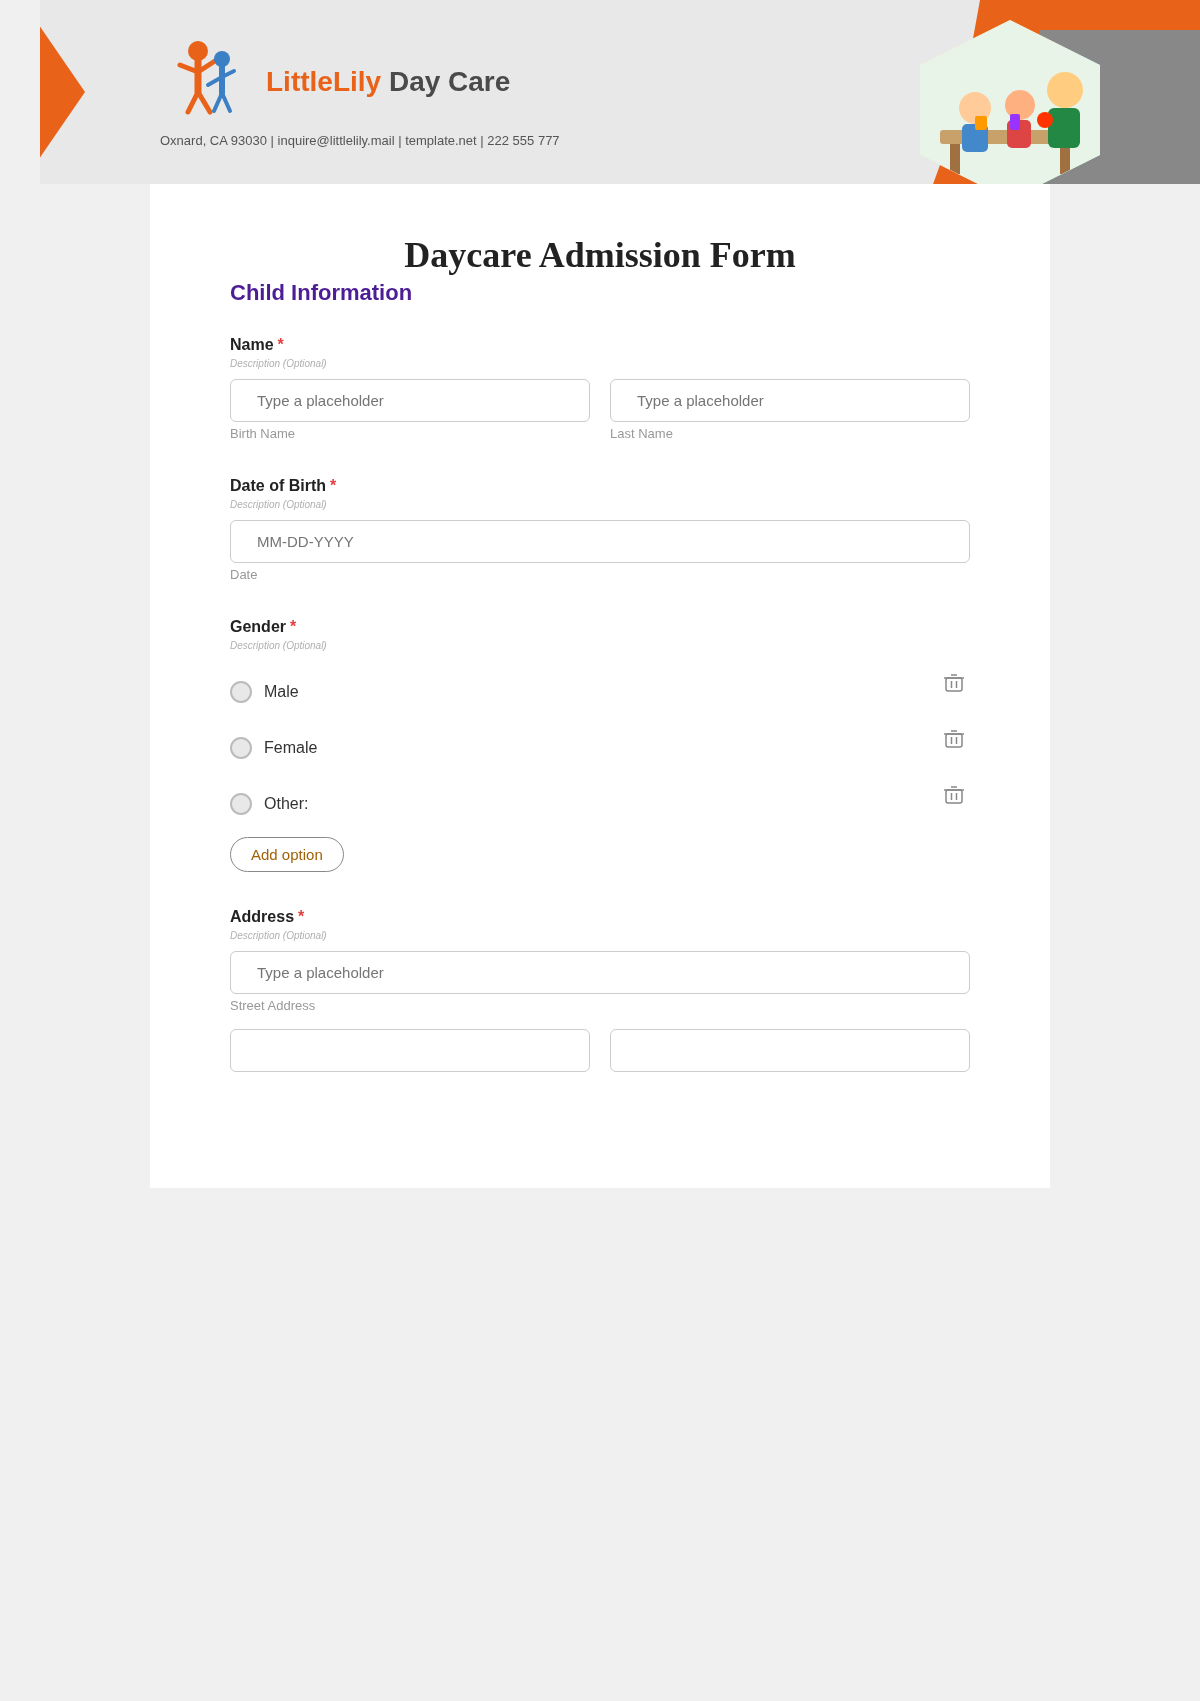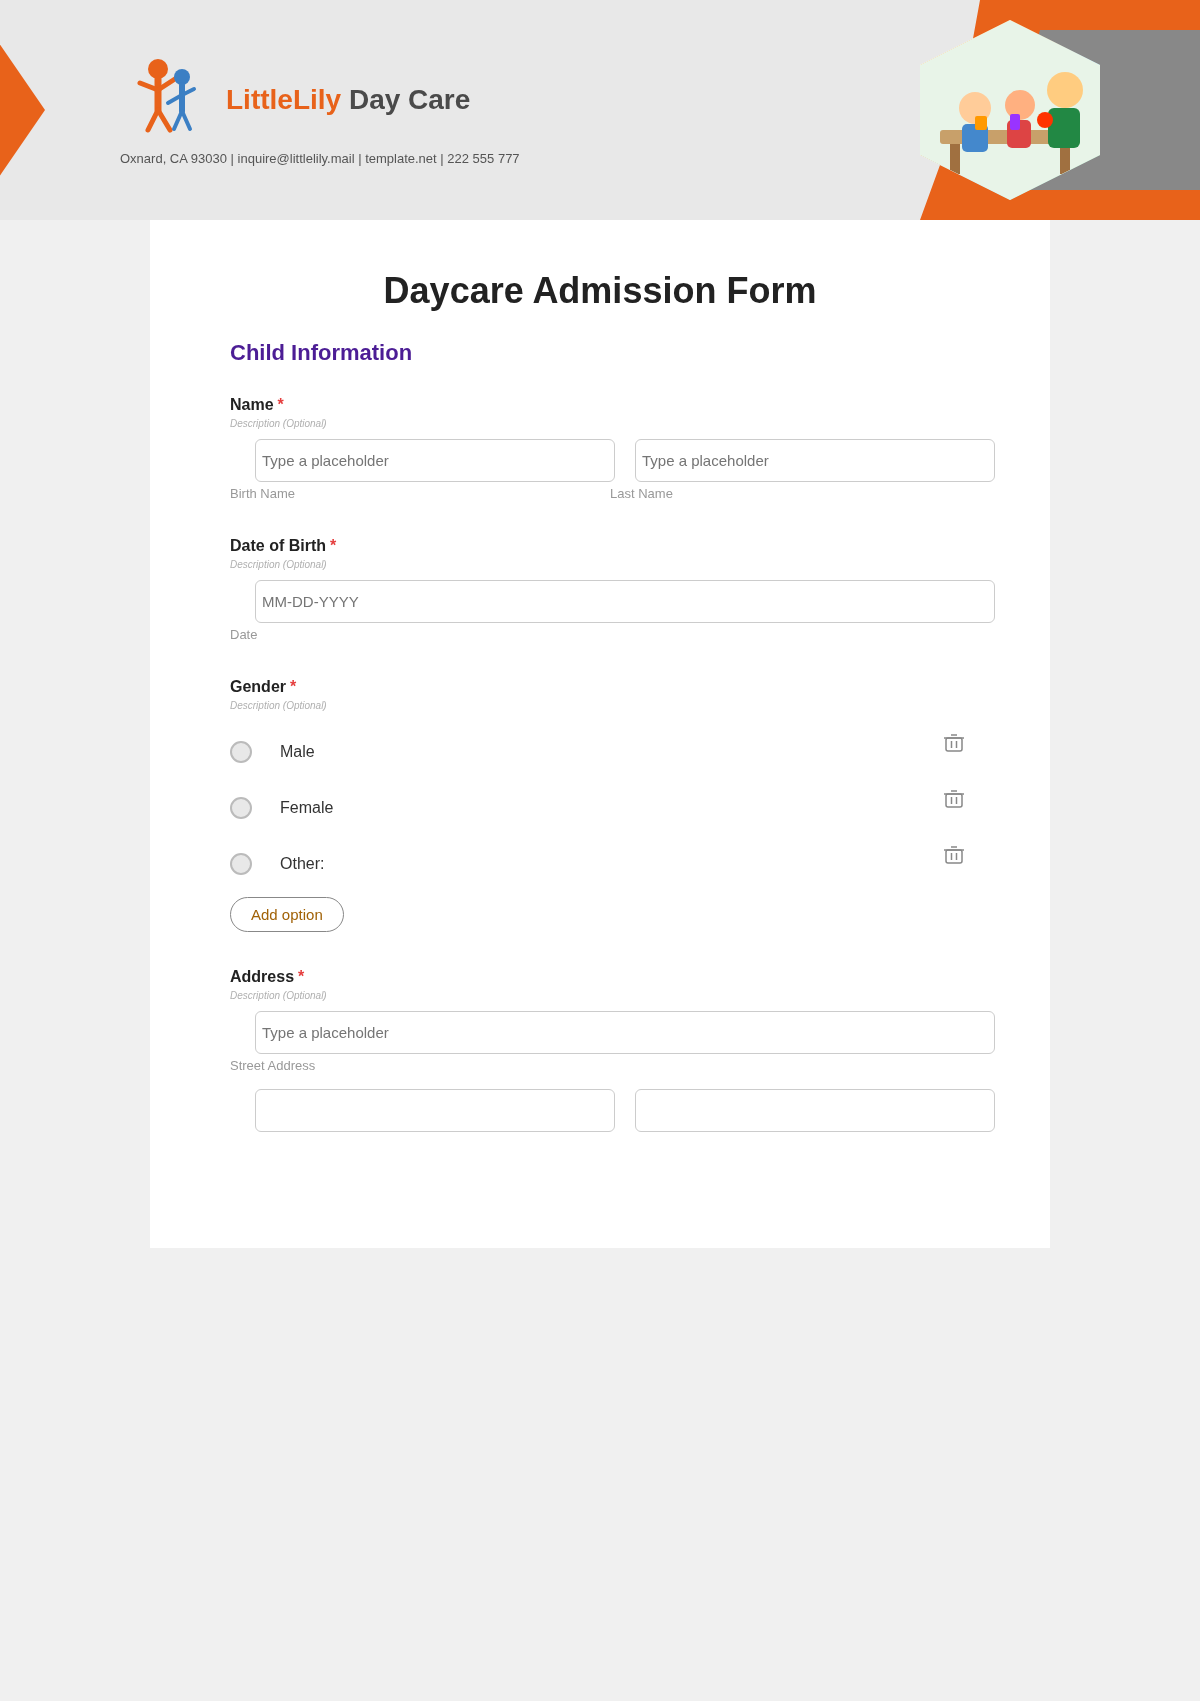--- a/index.html
+++ b/index.html
@@ -8,25 +8,26 @@
       background: #f0f0f0;
       color: #333;
       width: 1200px;
       min-height: 1701px;
     }
 
     
     .header {
       background: #e8e8e8;
       position: relative;
-      height: 220px;
+      height: 184px;
       overflow: hidden;
       display: flex;
       align-items: center;
       padding: 20px 60px;
+      margin-left: 40px;
     }
 
     
     .header::before {
       content: '';
       position: absolute;
       left: -10px;
       top: 50%;
       transform: translateY(-50%);
       width: 0;
@@ -128,21 +129,22 @@
       max-width: 900px;
       margin: 0 auto;
       padding: 50px 80px 80px;
     }
 
     .form-title {
       font-size: 36px;
       font-weight: bold;
       text-align: center;
       color: #222;
-      margin-bottom: 28px;
+      margin-bottom: 4px;
+      font-family: Liberation Serif, serif;
     }
 
     .form-subtitle {
       font-size: 15px;
       text-align: center;
       color: #555;
       margin-bottom: 40px;
     }
 
     .section-heading {
@@ -185,46 +187,45 @@
     }
 
     .input-wrapper {
       flex: 1;
     }
 
     .text-input {
       width: 100%;
       border: 1px solid #ccc;
       border-radius: 6px;
-      padding: 12px 6px;
+      padding: 12px 26px;
       font-size: 15px;
       color: #aaa;
       outline: none;
       background: white;
-      margin-left: 25px;
     }
 
     .input-sublabel {
       font-size: 13px;
       color: #999;
       margin-top: 4px;
     }
 
     
     .radio-option {
       display: flex;
       align-items: center;
       justify-content: space-between;
       margin-bottom: 14px;
     }
 
     .radio-left {
       display: flex;
       align-items: center;
-      gap: 28px;
+      gap: 12px;
       margin-top: 20px;
     }
 
     .radio-circle {
       width: 22px;
       height: 22px;
       border-radius: 50%;
       border: 2px solid #bbb;
       background: #e8e8e8;
       flex-shrink: 0;

